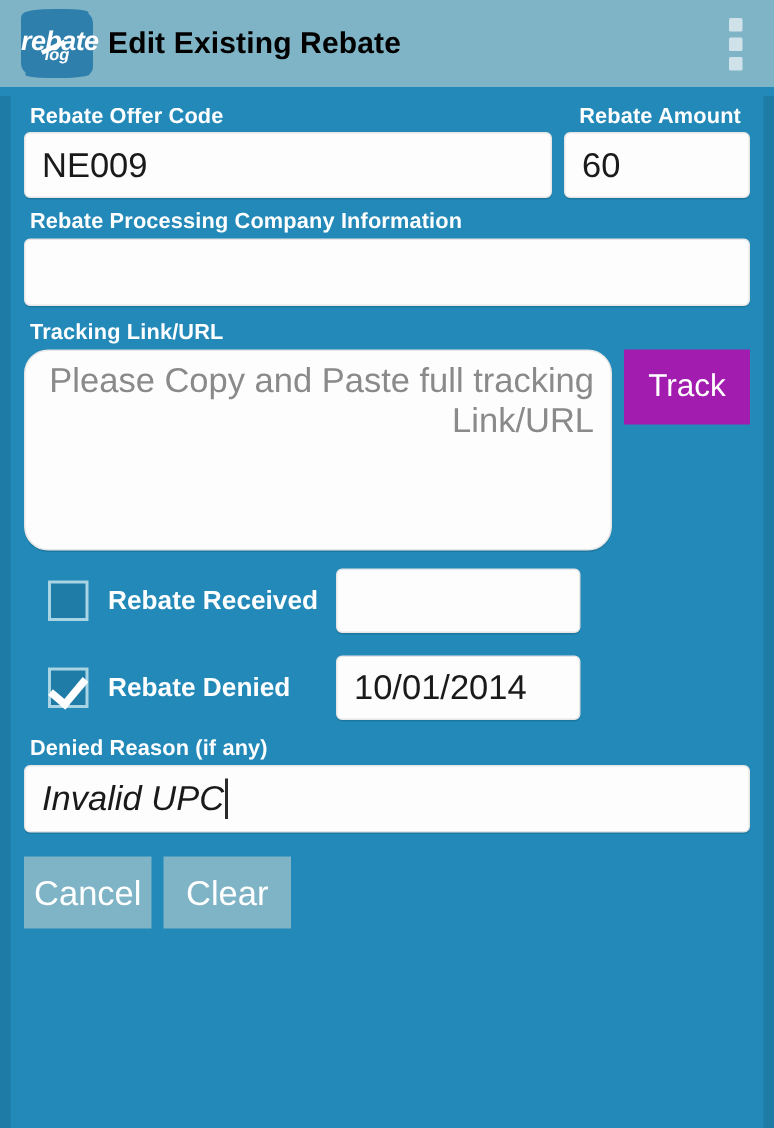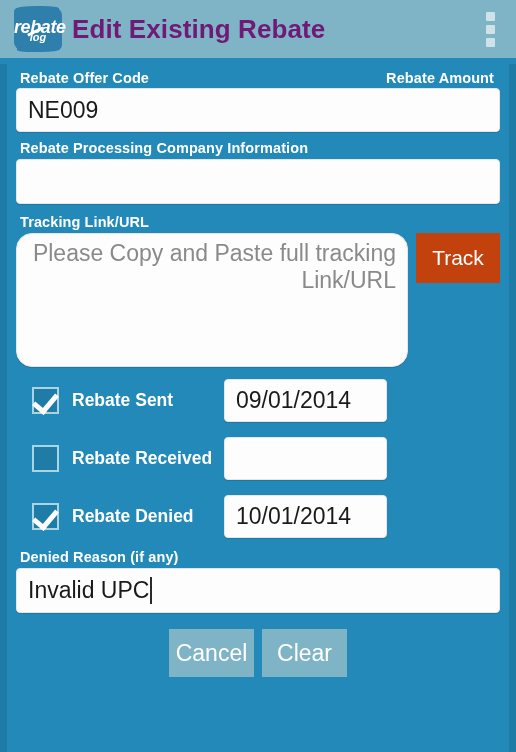--- a/index.html
+++ b/index.html
@@ -71,22 +71,22 @@
     z-index: 3;
     width: 17px;
     height: 3px;
     background: #ffffff;
     top: 22px;
     left: 13px;
     transform: rotate(-26deg);
   }
 
   .appbar-title {
-    color: #701a75;
-    font-size: 26px;
+    color: #000000;
+    font-size: 20px;
     font-weight: bold;
     letter-spacing: 0.1px;
     white-space: nowrap;
   }
   .overflow {
     position: absolute;
     right: 20px;
     top: 12px;
     width: 10px;
     display: flex;
@@ -172,21 +172,21 @@
     padding-top: 6px;
     line-height: 1.16;
     white-space: normal;
     color: #8a8a8a;
     font-size: 23px;
     border-radius: 16px;
   }
   .btn-track {
     width: 84px;
     height: 50px;
-    background: #c2410c;
+    background: #a21caf;
     color: #ffffff;
     font-size: 21px;
     display: flex;
     align-items: center;
     justify-content: center;
     cursor: pointer;
     flex: 0 0 auto;
   }
 
   
@@ -224,33 +224,33 @@
     margin-left: 13px;
     width: 152px;
     flex: 0 0 auto;
   }
   .f-date {
     width: 163px;
     height: 43px;
     flex: 0 0 auto;
   }
 
-  .f-reason { height: 45px; font-size: 23px; }
+  .f-reason { height: 45px; font-size: 23px; font-style: italic; }
   .caret {
     display: inline-block;
     width: 2px;
     height: 27px;
     background: #2a2a2a;
     margin-left: 1px;
     vertical-align: middle;
   }
 
   .btnrow {
     display: flex;
-    justify-content: center;
+    justify-content: flex-start;
     gap: 8px;
     margin-top: 16px;
   }
   .btn {
     background: #7fb4c6;
     color: #ffffff;
     font-size: 23px;
     width: 85px;
     height: 48px;
     display: flex;
@@ -284,42 +284,38 @@
 
   <div class="spacer-8"></div>
 
   <div class="label-clip">
     <div class="label">Rebate Offer Code</div>
     <div class="label right">Rebate Amount</div>
   </div>
 
   <div class="row-top">
     <div class="field f-offer">NE009</div>
+    <div class="field f-amount">60</div>
   </div>
 
   <div class="spacer-8"></div>
 
   <div class="label">Rebate Processing Company Information</div>
   <div class="field f-company"></div>
 
   <div class="spacer-8"></div>
 
   <div class="label">Tracking Link/URL</div>
   <div class="row-track">
     <div class="field f-track" placeholder="Please Copy and Paste full tracking Link/URL">Please Copy and Paste full tracking Link/URL</div>
     <div class="btn-track">Track</div>
   </div>
 
   <div class="spacer-4"></div>
 
-  <div class="checkrow">
-    <span class="cbox checked"></span>
-    <span class="cklabel">Rebate Sent</span>
-    <span class="field f-date">09/01/2014</span>
-  </div>
 
   <div class="checkrow">
     <span class="cbox"></span>
     <span class="cklabel">Rebate Received</span>
     <span class="field f-date"></span>
   </div>
 
   <div class="checkrow">
     <span class="cbox checked"></span>
     <span class="cklabel">Rebate Denied</span>

